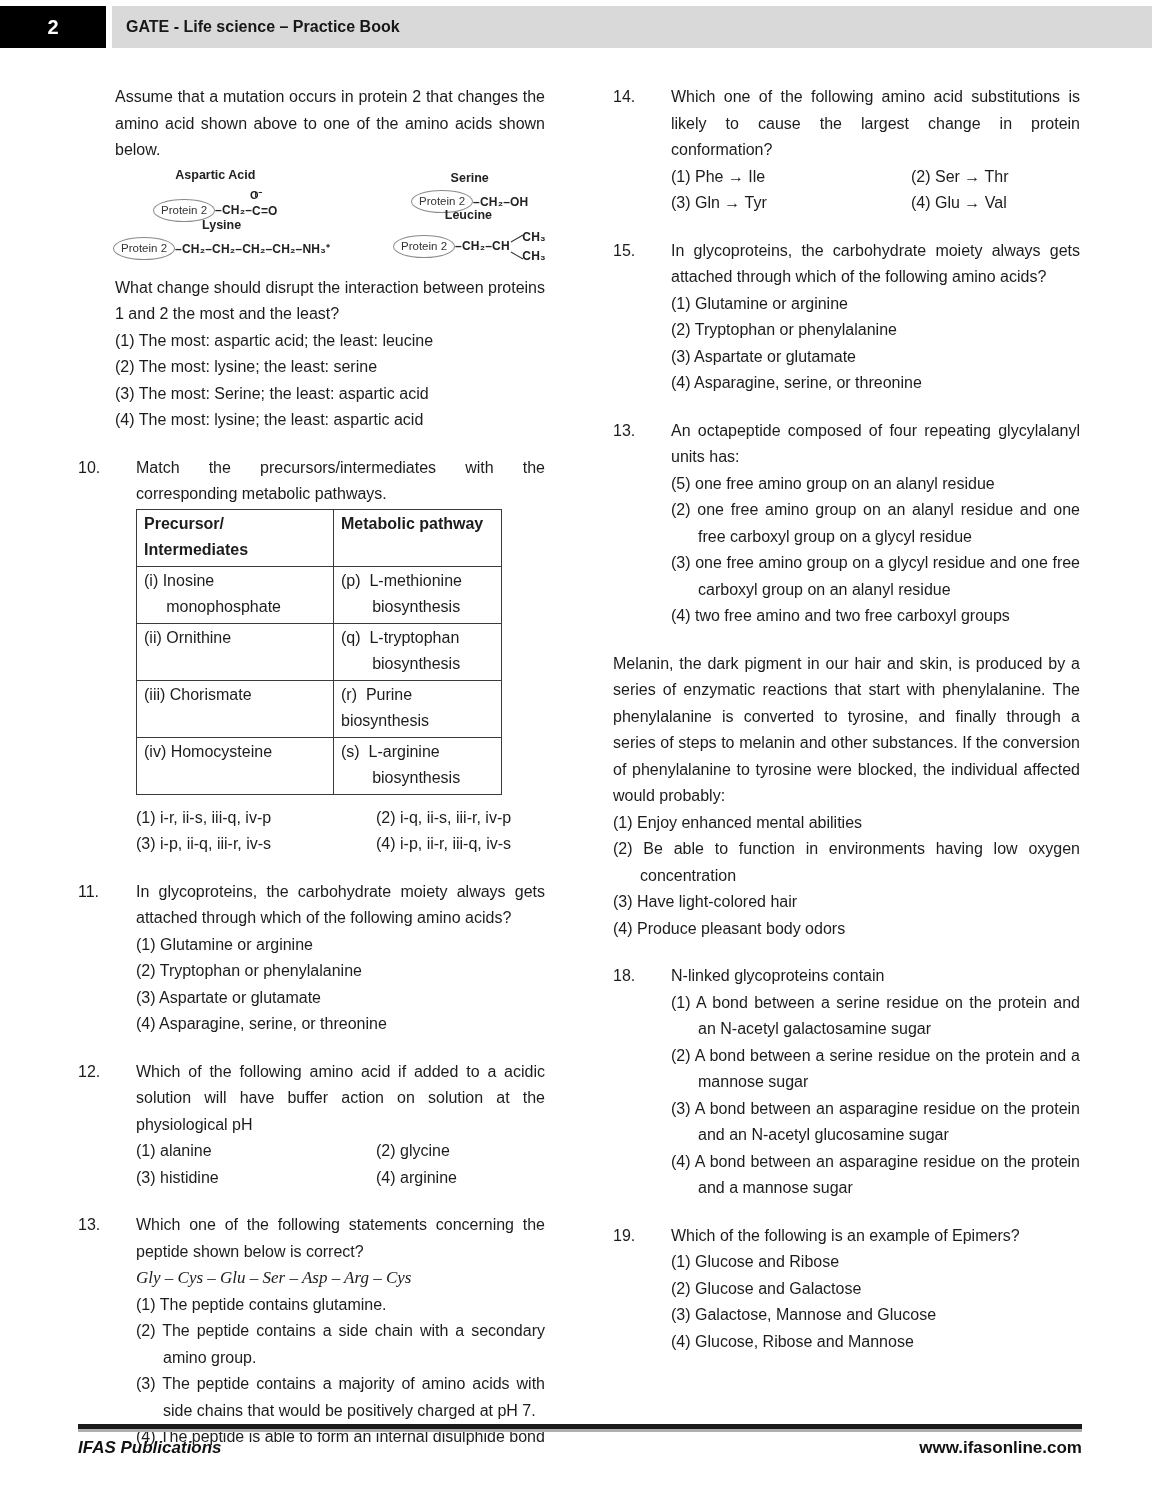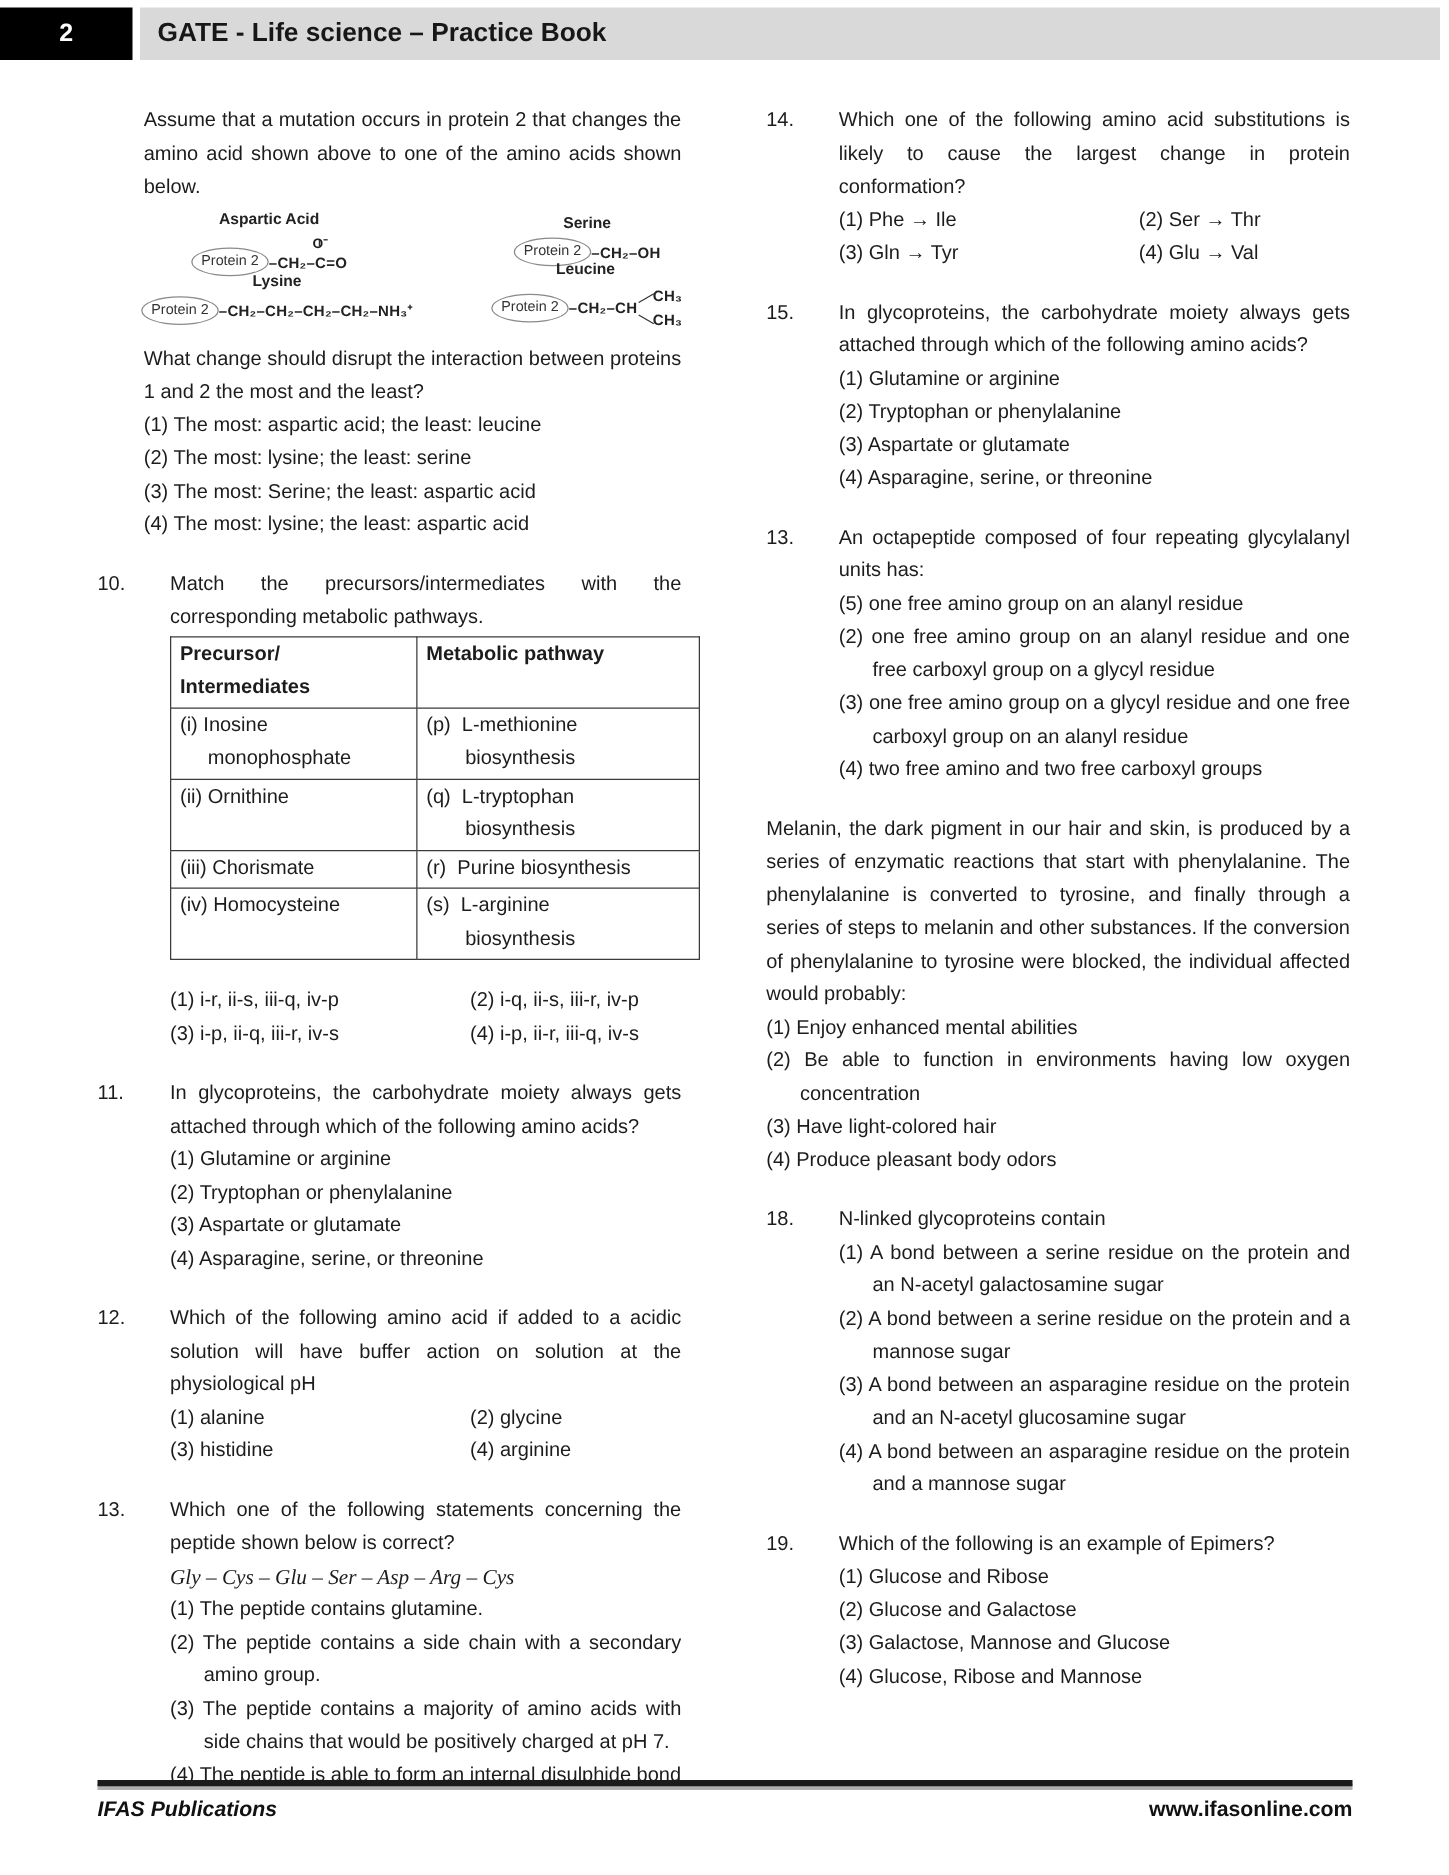--- a/index.html
+++ b/index.html
@@ -13,21 +13,21 @@
 
   
   .page-num-box {
     position:absolute; left:0; top:6px; width:106px; height:42px;
     background:#000; color:#fff; font-weight:700; font-size:20px;
     display:flex; align-items:center; justify-content:center;
   }
   .title-bar {
     position:absolute; left:112px; top:6px; width:1040px; height:42px;
     background:#d9d9d9; display:flex; align-items:center;
-    padding-left:14px; font-weight:700; font-size:21px; color:#171717;
+    padding-left:14px; font-weight:700; font-size:16px; color:#171717;
   }
 
   
   .col { position:absolute; top:84px; width:467px; font-size:16px; line-height:26.5px; }
   .col-left { left:78px; }
   .col-right { left:613px; }
 
   .q { display:flex; margin-bottom:21px;gap:21px; }
   .qnum { flex:0 0 37px; }
   .qbody { flex:1; min-width:0; }
@@ -52,21 +52,21 @@
   .cstack { position:relative; display:inline-block; }
   .cstack .ctop { position:absolute; top:-15px; left:-2px; font-weight:700; font-size:11px; }
   .cstack::before { content:""; position:absolute; left:3px; top:-5px; height:5px; border-left:1.5px solid #333; }
   .branch { position:relative; display:inline-block; width:34px; height:42px; }
   .branch .b-top { position:absolute; right:-2px; top:-2px; }
   .branch .b-bot { position:absolute; right:-2px; bottom:-2px; }
   .branch::before { content:""; position:absolute; left:0; top:12px; width:14px; border-top:1.6px solid #333; transform:rotate(-30deg); }
   .branch::after  { content:""; position:absolute; left:0; bottom:12px; width:14px; border-top:1.6px solid #333; transform:rotate(30deg); }
 
   
-  .mtable { border-collapse:collapse; width:424px; margin:1px 0 20px; table-layout:fixed; }
+  .mtable { border-collapse:collapse; width:366px; margin:1px 0 10px; table-layout:fixed; }
   .mtable th, .mtable td {
     border:1px solid #3b3b3b; text-align:left; vertical-align:top;
     padding:1px 7px 2px; font-size:16px; line-height:26.5px;
   }
   .mtable th { font-weight:700; white-space:pre-line; }
   .mtable td { white-space:pre-wrap; }
   .mtable .c1 { width:197px; }
 
   
   .peptide { font-family:"Liberation Serif", serif; font-style:italic; font-size:17px; }

